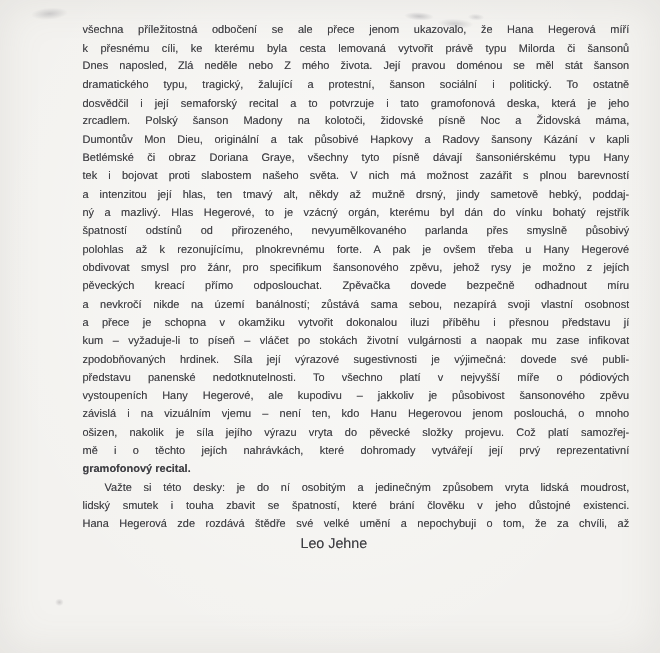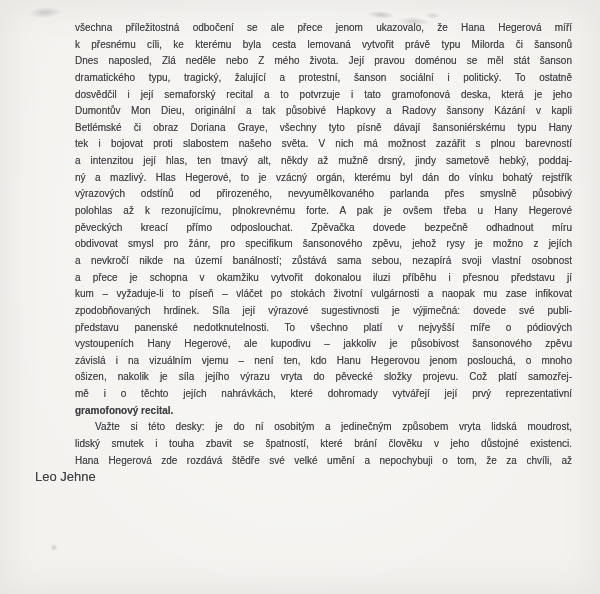--- a/index.html
+++ b/index.html
@@ -33,21 +33,21 @@
   }
   
   .line.j { text-align: justify; }
   .line.j::after { content: ""; display: inline-block; width: 100%; height: 0; }
   .line.last { text-align: left; font-weight: bold; }
   .line.indent { text-indent: 20px; }
   .signature {
     font-size: 13px;
     line-height: 16.65px;
     height: 16.65px;
-    text-align: left;
+    text-align: center;
     text-shadow: 0 0 0.5px rgba(63,63,68,0.55);
   }
   
   .smudge { position: absolute; pointer-events: none; }
   .smudge-1 {
     left: 28px; top: 7px; width: 34px; height: 11px;
     background: radial-gradient(ellipse at center, rgba(110,110,118,0.28), rgba(110,110,118,0) 70%);
     transform: rotate(-4deg);
   }
   .smudge-2 {
@@ -71,29 +71,30 @@
   <div class="smudge smudge-2"></div>
   <div class="smudge smudge-3"></div>
 
   <div class="text-block">
 
     <div class="line j">všechna příležitostná odbočení se ale přece jenom ukazovalo, že Hana Hegerová míří</div>
       <div class="line j">k přesnému cíli, ke kterému byla cesta lemovaná vytvořit právě typu Milorda či šansonů</div>
       <div class="line j">Dnes naposled, Zlá neděle nebo Z mého života. Její pravou doménou se měl stát šanson</div>
       <div class="line j">dramatického typu, tragický, žalující a protestní, šanson sociální i politický. To ostatně</div>
       <div class="line j">dosvědčil i její semaforský recital a to potvrzuje i tato gramofonová deska, která je jeho</div>
+      <div class="line j">zrcadlem. Polský šanson Madony na kolotoči, židovské písně Noc a Židovská máma,</div>
       <div class="line j">Dumontův Mon Dieu, originální a tak působivé Hapkovy a Radovy šansony Kázání v kapli</div>
       <div class="line j">Betlémské či obraz Doriana Graye, všechny tyto písně dávají šansoniérskému typu Hany</div>
       <div class="line j">tek i bojovat proti slabostem našeho světa. V nich má možnost zazářit s plnou barevností</div>
       <div class="line j">a intenzitou její hlas, ten tmavý alt, někdy až mužně drsný, jindy sametově hebký, poddaj-</div>
       <div class="line j">ný a mazlivý. Hlas Hegerové, to je vzácný orgán, kterému byl dán do vínku bohatý rejstřík</div>
-      <div class="line j">výrazových odstínů od přirozeného, nevyumělkovaného parlanda přes smyslně působivý</div>
+      <div class="line j">špatností odstínů od přirozeného, nevyumělkovaného parlanda přes smyslně působivý</div>
       <div class="line j">polohlas až k rezonujícímu, plnokrevnému forte. A pak je ovšem třeba u Hany Hegerové</div>
+      <div class="line j">obdivovat smysl pro žánr, pro specifikum šansonového zpěvu, jehož rysy je možno z jejích</div>
       <div class="line j">pěveckých kreací přímo odposlouchat. Zpěvačka dovede bezpečně odhadnout míru</div>
-      <div class="line j">obdivovat smysl pro žánr, pro specifikum šansonového zpěvu, jehož rysy je možno z jejích</div>
       <div class="line j">a nevkročí nikde na území banálností; zůstává sama sebou, nezapírá svoji vlastní osobnost</div>
       <div class="line j">a přece je schopna v okamžiku vytvořit dokonalou iluzi příběhu i přesnou představu jí</div>
       <div class="line j">kum – vyžaduje-li to píseň – vláčet po stokách životní vulgárnosti a naopak mu zase infikovat</div>
       <div class="line j">zpodobňovaných hrdinek. Síla její výrazové sugestivnosti je výjimečná: dovede své publi-</div>
       <div class="line j">představu panenské nedotknutelnosti. To všechno platí v nejvyšší míře o pódiových</div>
       <div class="line j">vystoupeních Hany Hegerové, ale kupodivu – jakkoliv je působivost šansonového zpěvu</div>
       <div class="line j">závislá i na vizuálním vjemu – není ten, kdo Hanu Hegerovou jenom poslouchá, o mnoho</div>
       <div class="line j">ošizen, nakolik je síla jejího výrazu vryta do pěvecké složky projevu. Což platí samozřej-</div>
       <div class="line j">mě i o těchto jejích nahrávkách, které dohromady vytvářejí její prvý reprezentativní</div>
       <div class="line last">gramofonový recital.</div>

